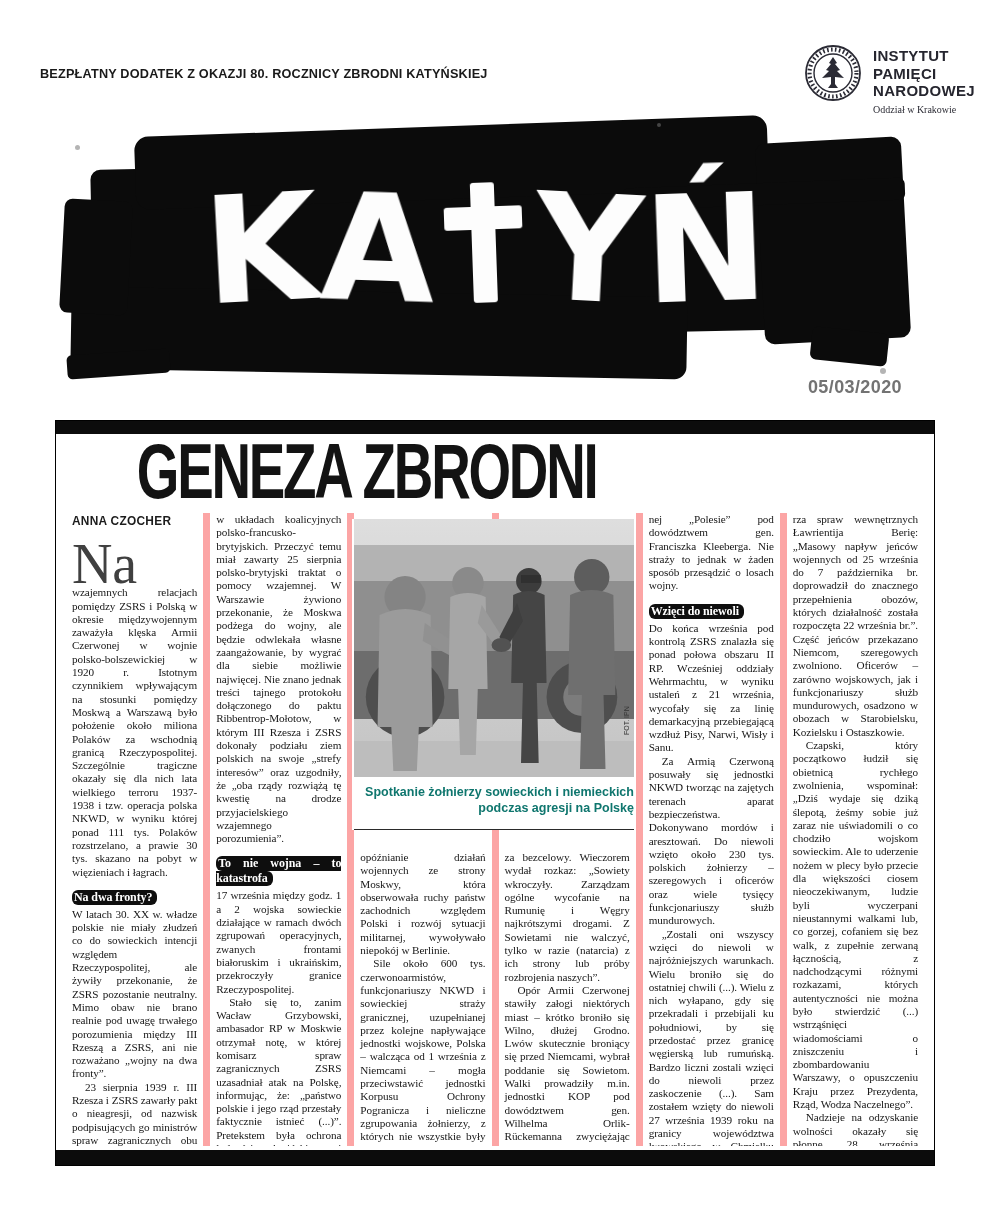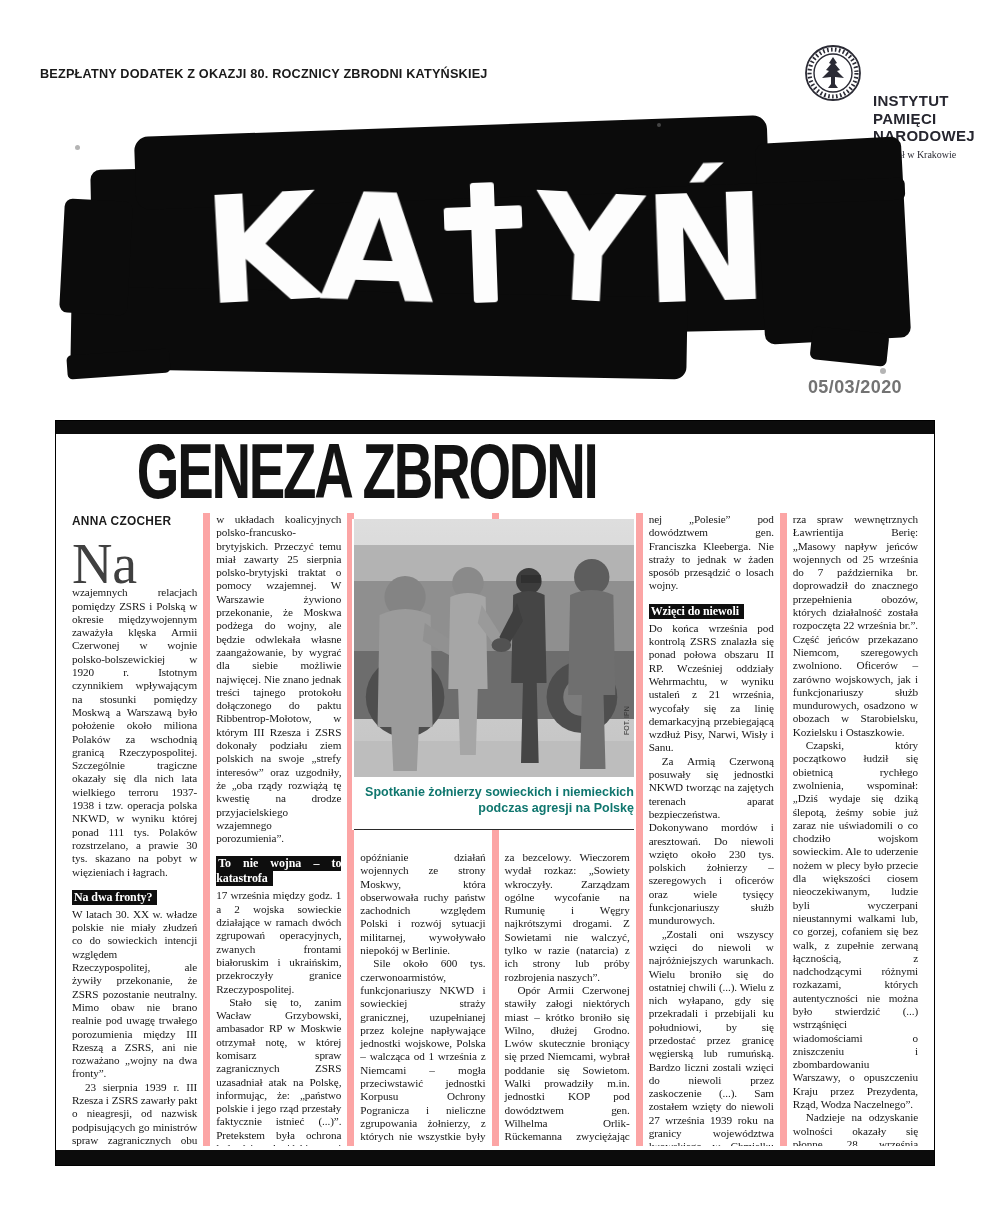--- a/index.html
+++ b/index.html
@@ -9,21 +9,21 @@
     margin:0 auto;
   }
   
   .tagline{
     position:absolute;left:40px;top:66px;
     font-family:"Liberation Sans",sans-serif;font-weight:700;font-size:13.5px;
     letter-spacing:.2px;color:#1a1a1a;transform:scaleX(.94);transform-origin:left center;
     white-space:nowrap;
   }
   .ipn-logo{position:absolute;left:804px;top:44px;display:flex;align-items:flex-start;gap:11px;}
-  .ipn-text{padding-top:3px;margin-top:45px;}
+  .ipn-text{padding-top:3px;}
   .ipn-name{font-family:"Liberation Sans",sans-serif;font-weight:700;font-size:15px;
     line-height:1.18;color:#26262f;letter-spacing:.3px;}
   .ipn-branch{font-family:"Liberation Serif",serif;font-size:10px;color:#2c2c35;margin-top:4px;}
   
   .banner{position:absolute;left:58px;top:118px;width:856px;height:272px;}
   .blob{position:absolute;background:#0b0b0b;}
   .b1{left:4%;top:16%;width:89%;height:64%;border-radius:10px;transform:rotate(-1.2deg);}
   .b2{left:9%;top:3%;width:74%;height:27%;border-radius:14px;transform:rotate(-2deg);}
   .b3{left:1.5%;top:64%;width:72%;height:30%;border-radius:12px;transform:rotate(1deg);}
   .b4{left:82%;top:8%;width:17%;height:74%;border-radius:10px;transform:rotate(-3deg);}
@@ -78,20 +78,21 @@
   .col p.ind{text-indent:13px;}
   .author{
     font-family:"Liberation Sans",sans-serif;font-weight:700;font-size:12.5px;
     letter-spacing:.3px;color:#1c1c1c;margin:2px 0 12px;transform:scaleX(.95);
     transform-origin:left center;white-space:nowrap;
   }
   .subhead{margin:11px 0 3px;line-height:15px;}
   .subhead span{
     background:#0e0e0e;color:#fff;font-weight:700;font-size:12px;
     padding:0 5px 1px 2px;
+    border-radius:6px;
   }
   .drop{
     float:left;font-size:56px;line-height:44px;padding:2px 5px 0 0;
     font-family:"Liberation Serif",serif;color:#404040;
   }
   .photo-spacer{height:338px;}
   
   .photo-wrap{
     position:absolute;left:calc(100%*2/6);top:6px;width:calc(100%*2/6 - 4px);
     background:#fff;padding-left:2px;box-sizing:border-box;

